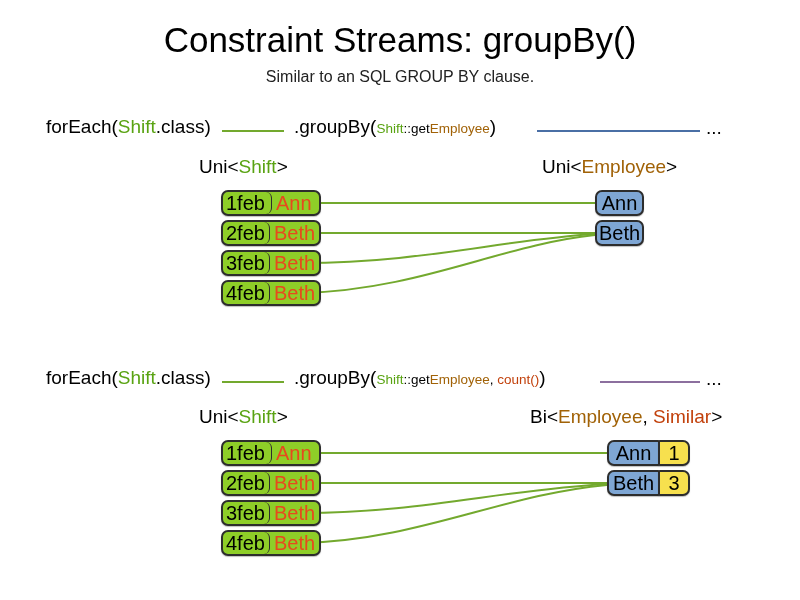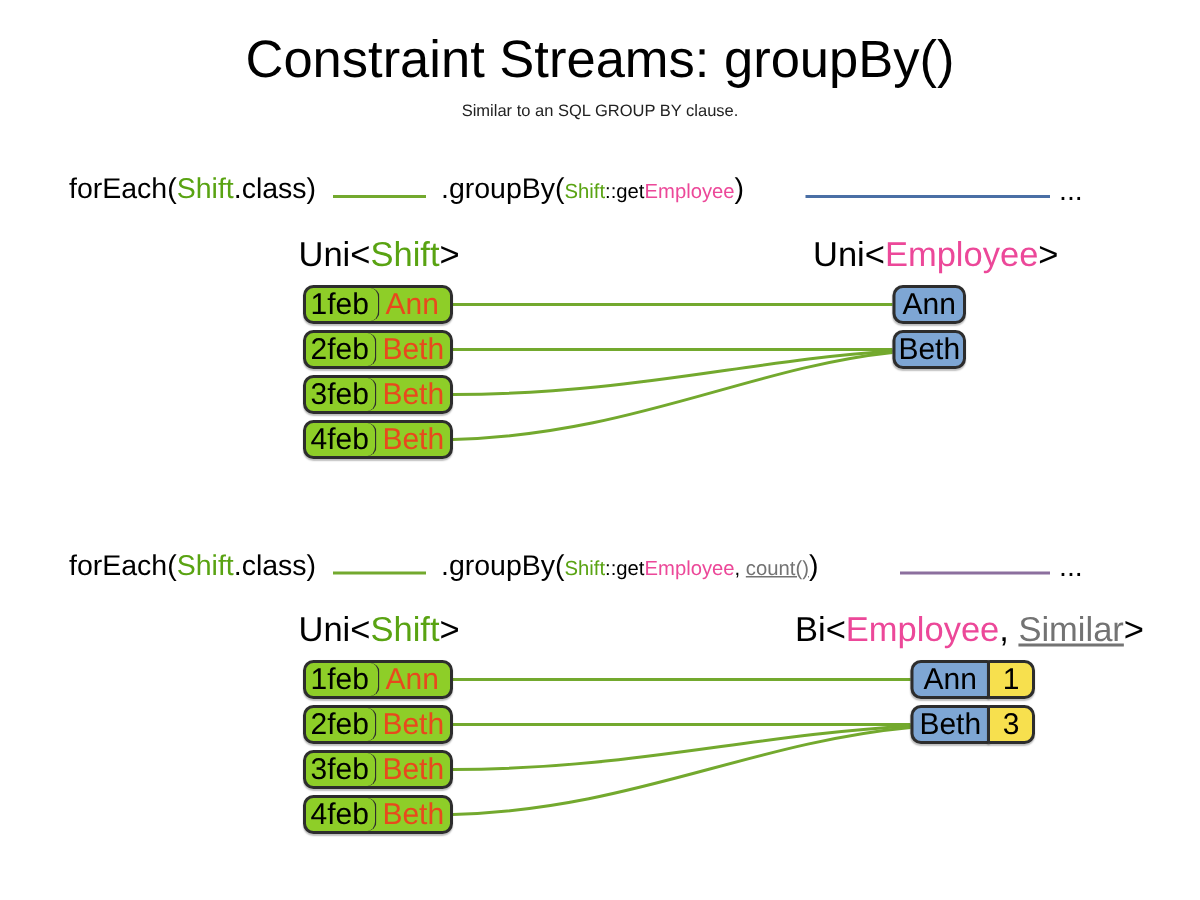--- a/index.html
+++ b/index.html
@@ -28,39 +28,39 @@
     letter-spacing: 0px;
     color: #000;
     white-space: nowrap;
   }
   #subtitle {
     position: absolute;
     left: 0;
     top: 68px;
     width: 800px;
     text-align: center;
-    font-size: 11px;
+    font-size: 16px;
     color: #222;
     white-space: nowrap;
   }
 
   
   .code-line {
     position: absolute;
     font-size: 19px;
     white-space: nowrap;
     color: #000;
     line-height: 1;
   }
   .code-line .sm {
     font-size: 13.5px;
   }
   .green-txt { color: #59a312; margin-top: 39px; }
-  .blue-txt  { color: #ec4899; }
-  .gold-txt  { color: #737373; text-decoration: underline; }
+  .blue-txt  { color: #a16207; }
+  .gold-txt  { color: #c2410c; }
 
   .connector {
     position: absolute;
     height: 0;
     border-top-width: 2px;
     border-top-style: solid;
   }
   .conn-green  { border-top-color: #73a92e; }
   .conn-blue   { border-top-color: #4a6fa5; }
   .conn-purple { border-top-color: #8c6f9e; }
@@ -68,21 +68,21 @@
   .ellipsis {
     position: absolute;
     font-size: 19px;
     color: #000;
     white-space: nowrap;
   }
 
   
   .type-label {
     position: absolute;
-    font-size: 23px;
+    font-size: 19px;
     white-space: nowrap;
     color: #000;
   }
 
   
   .links-svg {
     position: absolute;
     left: 0;
     top: 0;
     width: 800px;
@@ -110,20 +110,21 @@
     line-height: 1;
     padding: 0 4px;
     white-space: nowrap;
   }
 
   
   .node-shift {
     width: 100px;
     height: 26px;
     background: #8ece28;
+    margin-left: 19px;
   }
   .node-shift .cell-date {
     width: 49px;
     color: #000000;
     border-right: 1.5px solid #2d2d2d;
     border-radius: 0 6px 6px 0;
     justify-content: flex-start;
     padding-left: 3px;
   }
   .node-shift .cell-name {

